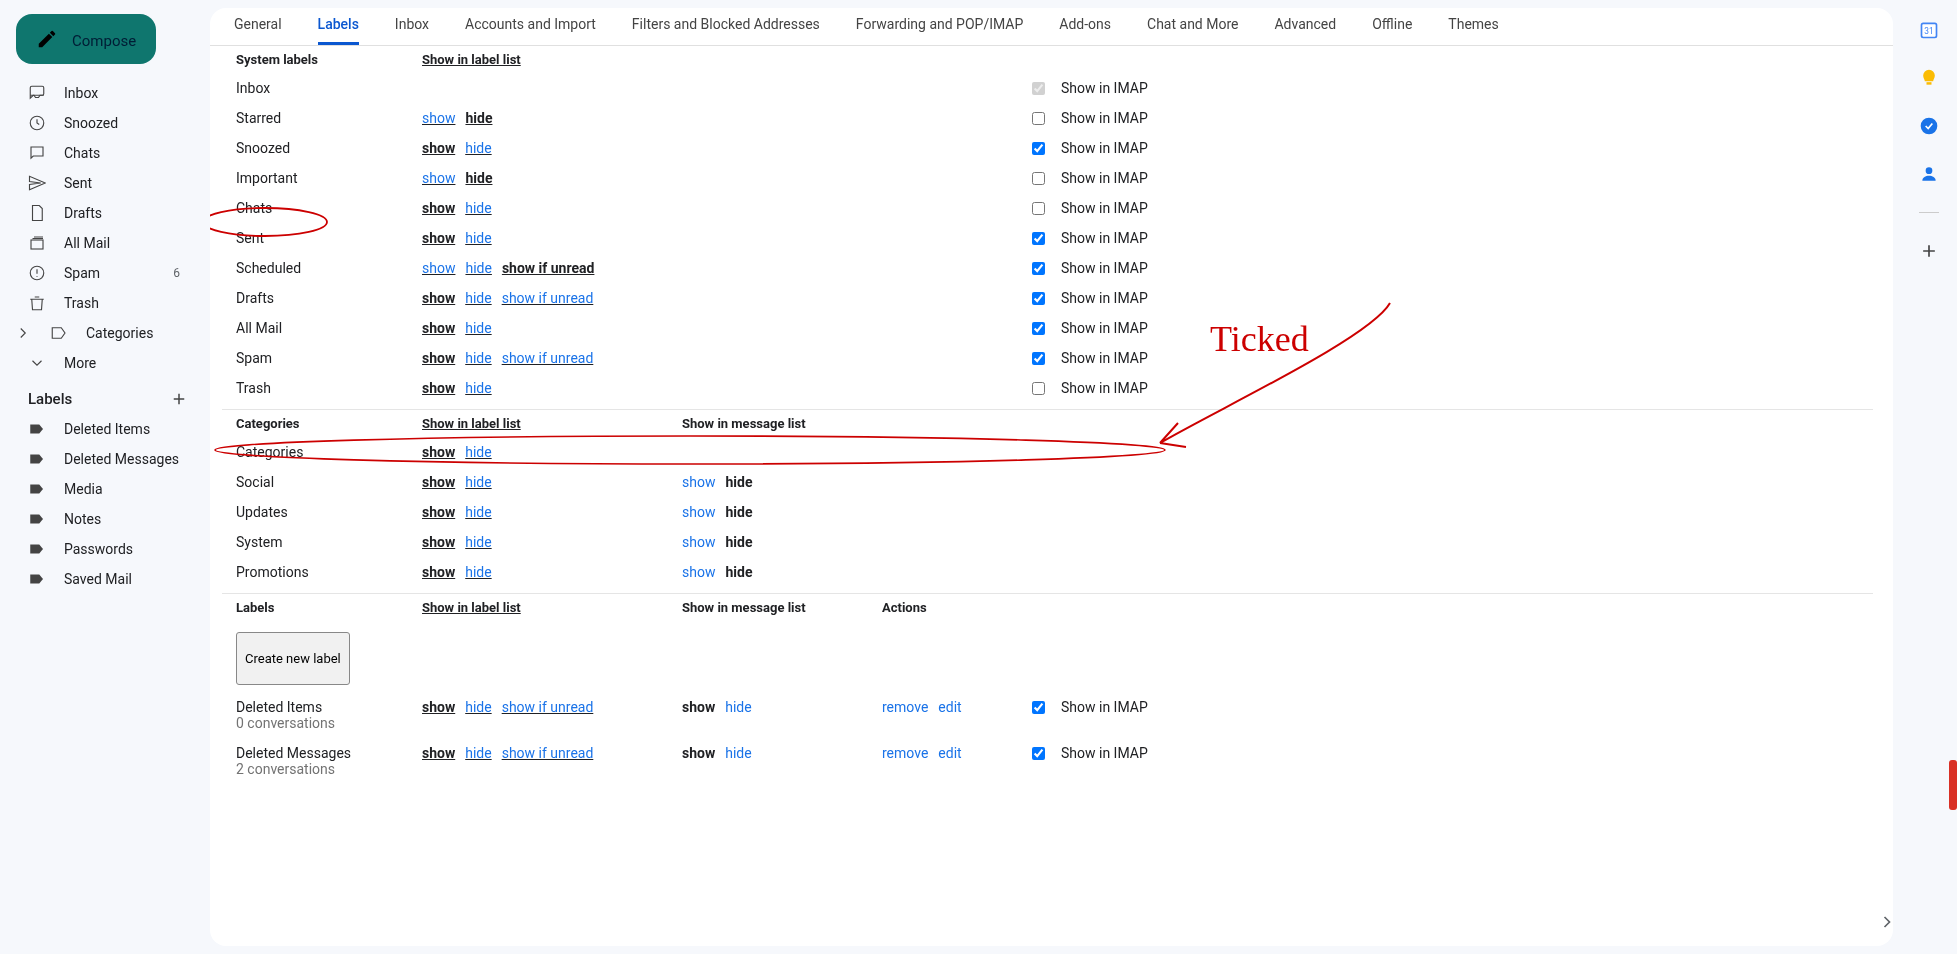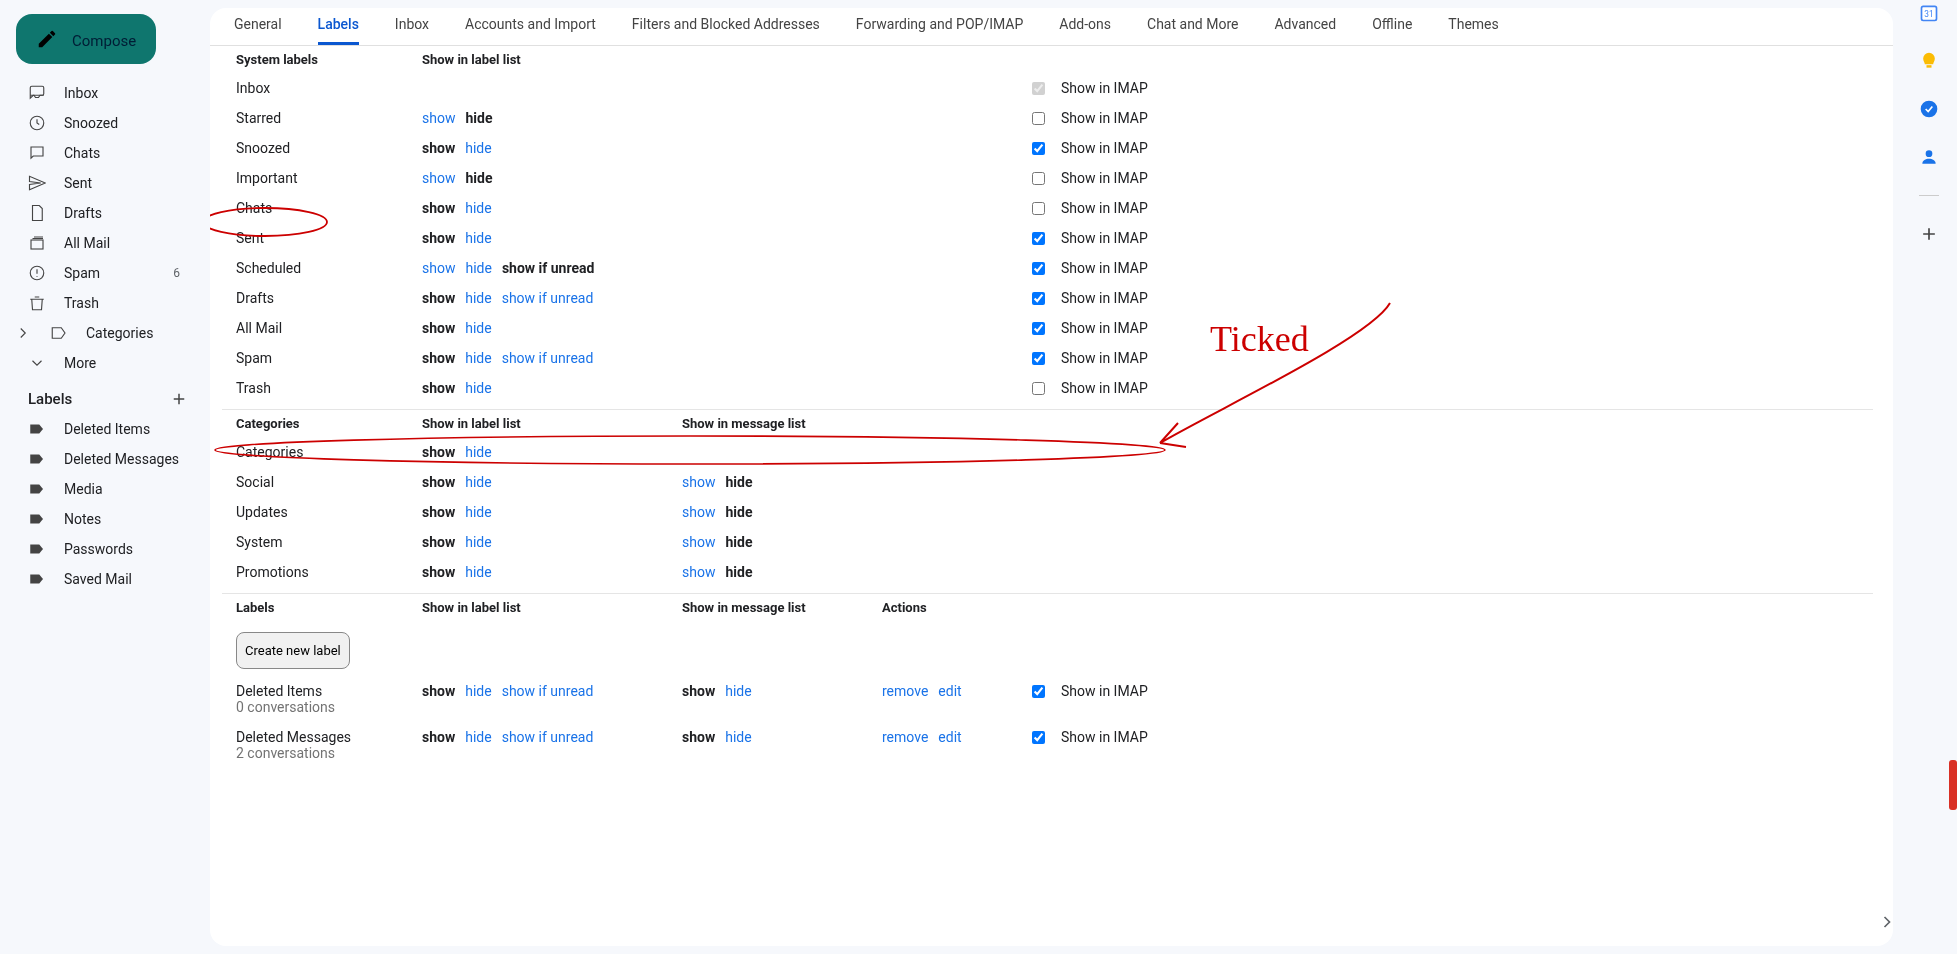--- a/index.html
+++ b/index.html
@@ -16,34 +16,34 @@
 .main { flex: 1; background: #fff; border-radius: 16px; margin: 8px 8px 8px 0; display: flex; flex-direction: column; overflow: hidden; position: relative; }
 .main-top { display: flex; justify-content: space-between; align-items: center; padding: 14px 24px 6px 24px; }
 .settings-title { font-size: 22px; font-weight: 400; }
 .lang-btn { display: flex; align-items: center; gap: 4px; background: #444; color: #fff; border: 1px solid #888; padding: 2px 6px; font-size: 10px; border-radius: 2px; cursor: pointer; }
 .tabs { display: flex; gap: 36px; padding: 8px 24px 0 24px; border-bottom: 1px solid #e0e0e0; font-size: 14px; }
 .tab { padding-bottom: 10px; cursor: pointer; color: #444; }
 .tab.active { color: #0b57d0; border-bottom: 3px solid #0b57d0; font-weight: 500; }
 .scroll { overflow-y: scroll; flex: 1; padding: 0 20px 0 12px; }
 .header-row { display: flex; font-weight: 700; font-size: 13px; padding: 6px 0; }
 .col1 { width: 200px; padding-left: 14px; flex-shrink: 0; }
-.col2 { width: 260px; flex-shrink: 0; }
+.col2 { width: 260px; flex-shrink: 0; text-decoration: underline; }
 .col3 { width: 200px; flex-shrink: 0; }
 .col4 { width: 150px; flex-shrink: 0; }
 .col5 { flex: 1; }
 .row { display: flex; align-items: flex-start; padding: 7px 0; font-size: 14px; }
 .row .col1 { font-weight: 400; }
 .opt { cursor: pointer; margin-right: 10px; }
 .opt.sel { font-weight: 700; color: #202124; }
 .opt.unsel { color: #1a73e8; font-weight: 400; }
 .imap-cell { display: flex; align-items: center; gap: 16px; }
 .imap-cell input[type=checkbox] { width: 13px; height: 13px; }
 .sub { font-size: 14px; color: #737373; }
-.create-btn { border: 1px solid #888; background: #f1f1f1; padding: 10px 8px; font-size: 13px; cursor: pointer; border-radius: 8px; margin-top: 4px; }
-.right-rail { width: 56px; background: #f6f8fc; padding-top: 3px; display: flex; flex-direction: column; align-items: center; gap: 28px; flex-shrink: 0; }
+.create-btn { border: 1px solid #888; background: #f1f1f1; padding: 18px 8px; font-size: 13px; cursor: pointer; border-radius: 3px; margin-top: 4px; }
+.right-rail { width: 56px; background: #f6f8fc; padding-top: 20px; display: flex; flex-direction: column; align-items: center; gap: 28px; flex-shrink: 0; }
 .rail-icon { width: 20px; height: 20px; cursor: pointer; }
 .annot { position: absolute; pointer-events: none; }
 .ticked-text { font-family: cursive; color: #c00; font-size: 36px; font-weight: 500; }
 .chevron-collapse { position: absolute; right: -4px; bottom: 14px; width: 20px; height: 20px; fill: #5f6368; cursor: pointer; }
 .red-scroll { position: absolute; right: 0; width: 8px; height: 50px; background: #d93025; border-radius: 3px; }
 ::-webkit-scrollbar { width: 14px; }
 ::-webkit-scrollbar-thumb { background: #ccc; border-radius: 6px; }
 </style>
 </head>
 <body>

